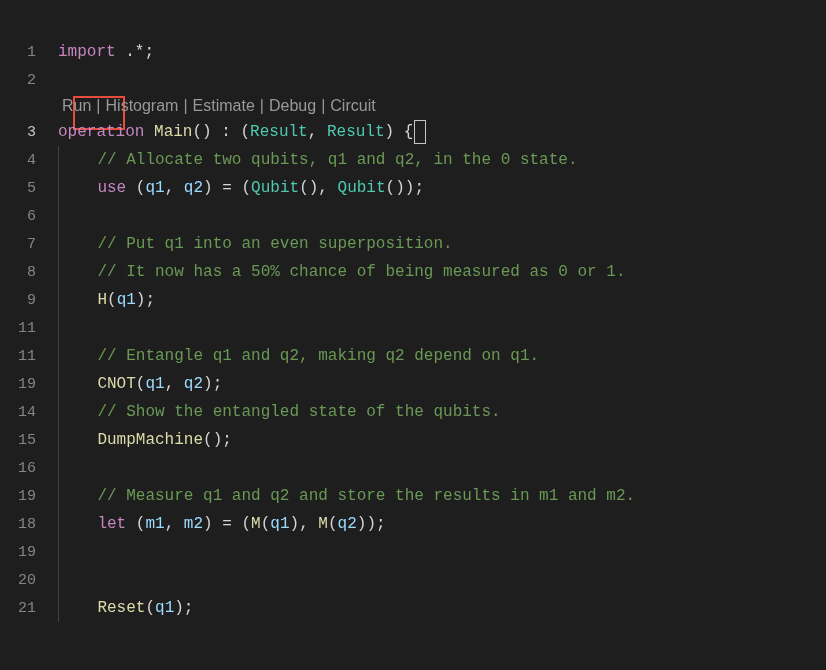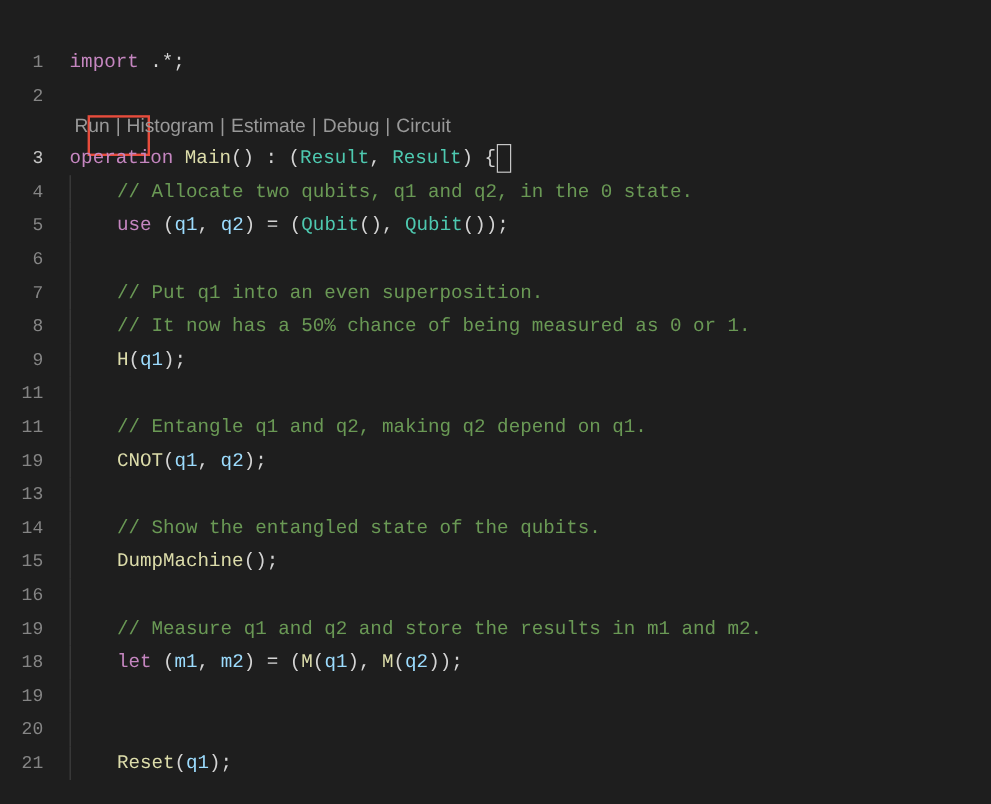--- a/index.html
+++ b/index.html
@@ -167,24 +167,20 @@
   <div class="line">
     <div class="gutter">11</div>
     <div class="content"><span class="indent-guide"></span><span class="sp">    </span><span class="comment">// Entangle q1 and q2, making q2 depend on q1.</span></div>
   </div>
 
   <div class="line">
     <div class="gutter">19</div>
     <div class="content"><span class="indent-guide"></span><span class="sp">    </span><span class="fn-call">CNOT</span><span class="paren">(</span><span class="var">q1</span><span class="comma">,</span><span class="sp"> </span><span class="var">q2</span><span class="paren">)</span><span class="semi">;</span></div>
   </div>
 
-  <div class="line">
-    <div class="gutter">13</div>
-    <div class="content"><span class="indent-guide"></span></div>
-  </div>
 
   <div class="line">
     <div class="gutter">14</div>
     <div class="content"><span class="indent-guide"></span><span class="sp">    </span><span class="comment">// Show the entangled state of the qubits.</span></div>
   </div>
 
   <div class="line">
     <div class="gutter">15</div>
     <div class="content"><span class="indent-guide"></span><span class="sp">    </span><span class="fn-call">DumpMachine</span><span class="paren">(</span><span class="paren">)</span><span class="semi">;</span></div>
   </div>

